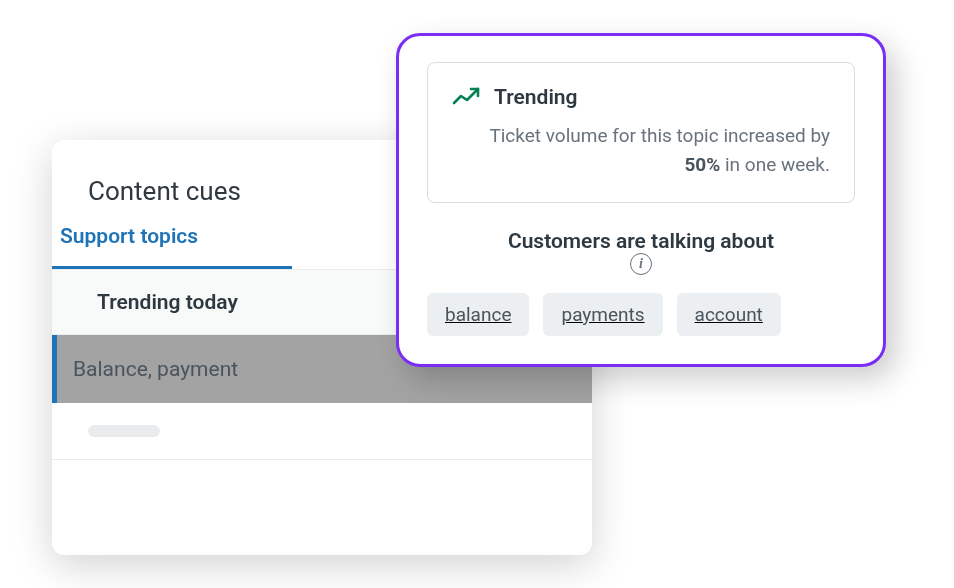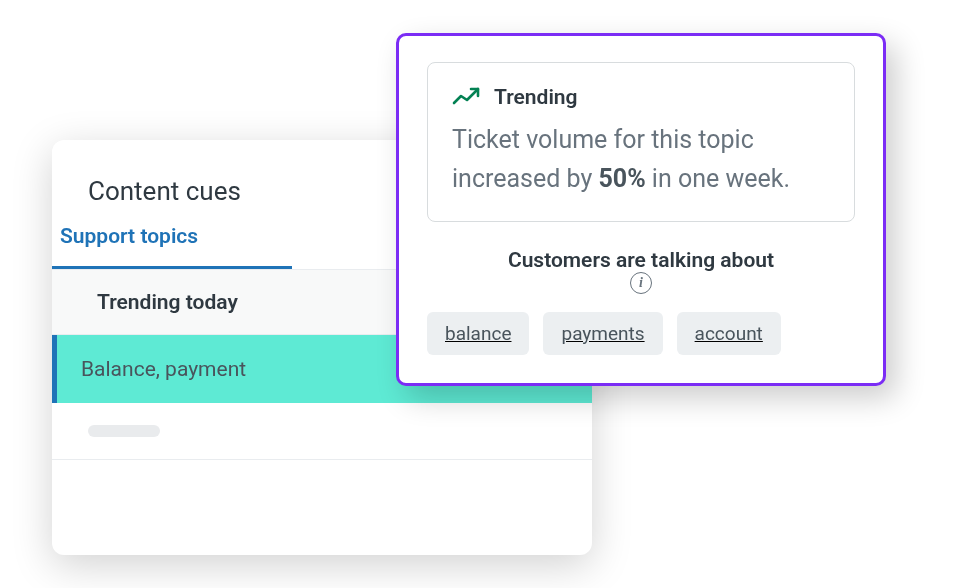--- a/index.html
+++ b/index.html
@@ -48,44 +48,44 @@
     }
     .section-header {
       background: #f8f9f9;
       padding: 20px 45px;
       font-size: 21px;
       font-weight: 600;
       color: #2f3941;
       border-bottom: 1px solid #e9ecef;
     }
     .list-item {
-      background: #5eead4;
+      background: #a3a3a3;
       border-left: 5px solid #1f73b7;
-      padding: 22px 24px;
+      padding: 22px 16px;
       font-size: 21px;
       color: #49545c;
     }
     .skeleton-row {
       padding: 22px 36px;
       border-bottom: 1px solid #e9ecef;
     }
     .skeleton-bar {
       width: 72px;
       height: 12px;
       background: #e9ebed;
       border-radius: 6px;
     }
     .front-card {
       position: absolute;
       left: 396px;
       top: 33px;
       width: 490px;
       background: #fff;
       border: 3px solid #7b2cf5;
-      border-radius: 10px;
+      border-radius: 24px;
       box-shadow: 10px 12px 30px rgba(0,0,0,0.2);
       padding: 26px 28px 28px 28px;
     }
     .trending-box {
       border: 1px solid #d8dcde;
       border-radius: 8px;
       padding: 22px 24px;
       margin-bottom: 26px;
     }
     .trending-header {
@@ -93,23 +93,24 @@
       align-items: center;
       gap: 14px;
       margin-bottom: 12px;
     }
     .trending-label {
       font-size: 21px;
       font-weight: 600;
       color: #2f3941;
     }
     .trending-desc {
-      font-size: 25px;
+      font-size: 19px;
       color: #68737d;
       line-height: 1.55;
+      text-align: right;
     }
     .trending-desc strong {
       font-weight: 700;
       color: #49545c;
     }
     .talking-header {
       display: flex;
       align-items: center;
       justify-content: space-between;
       margin-bottom: 18px;

